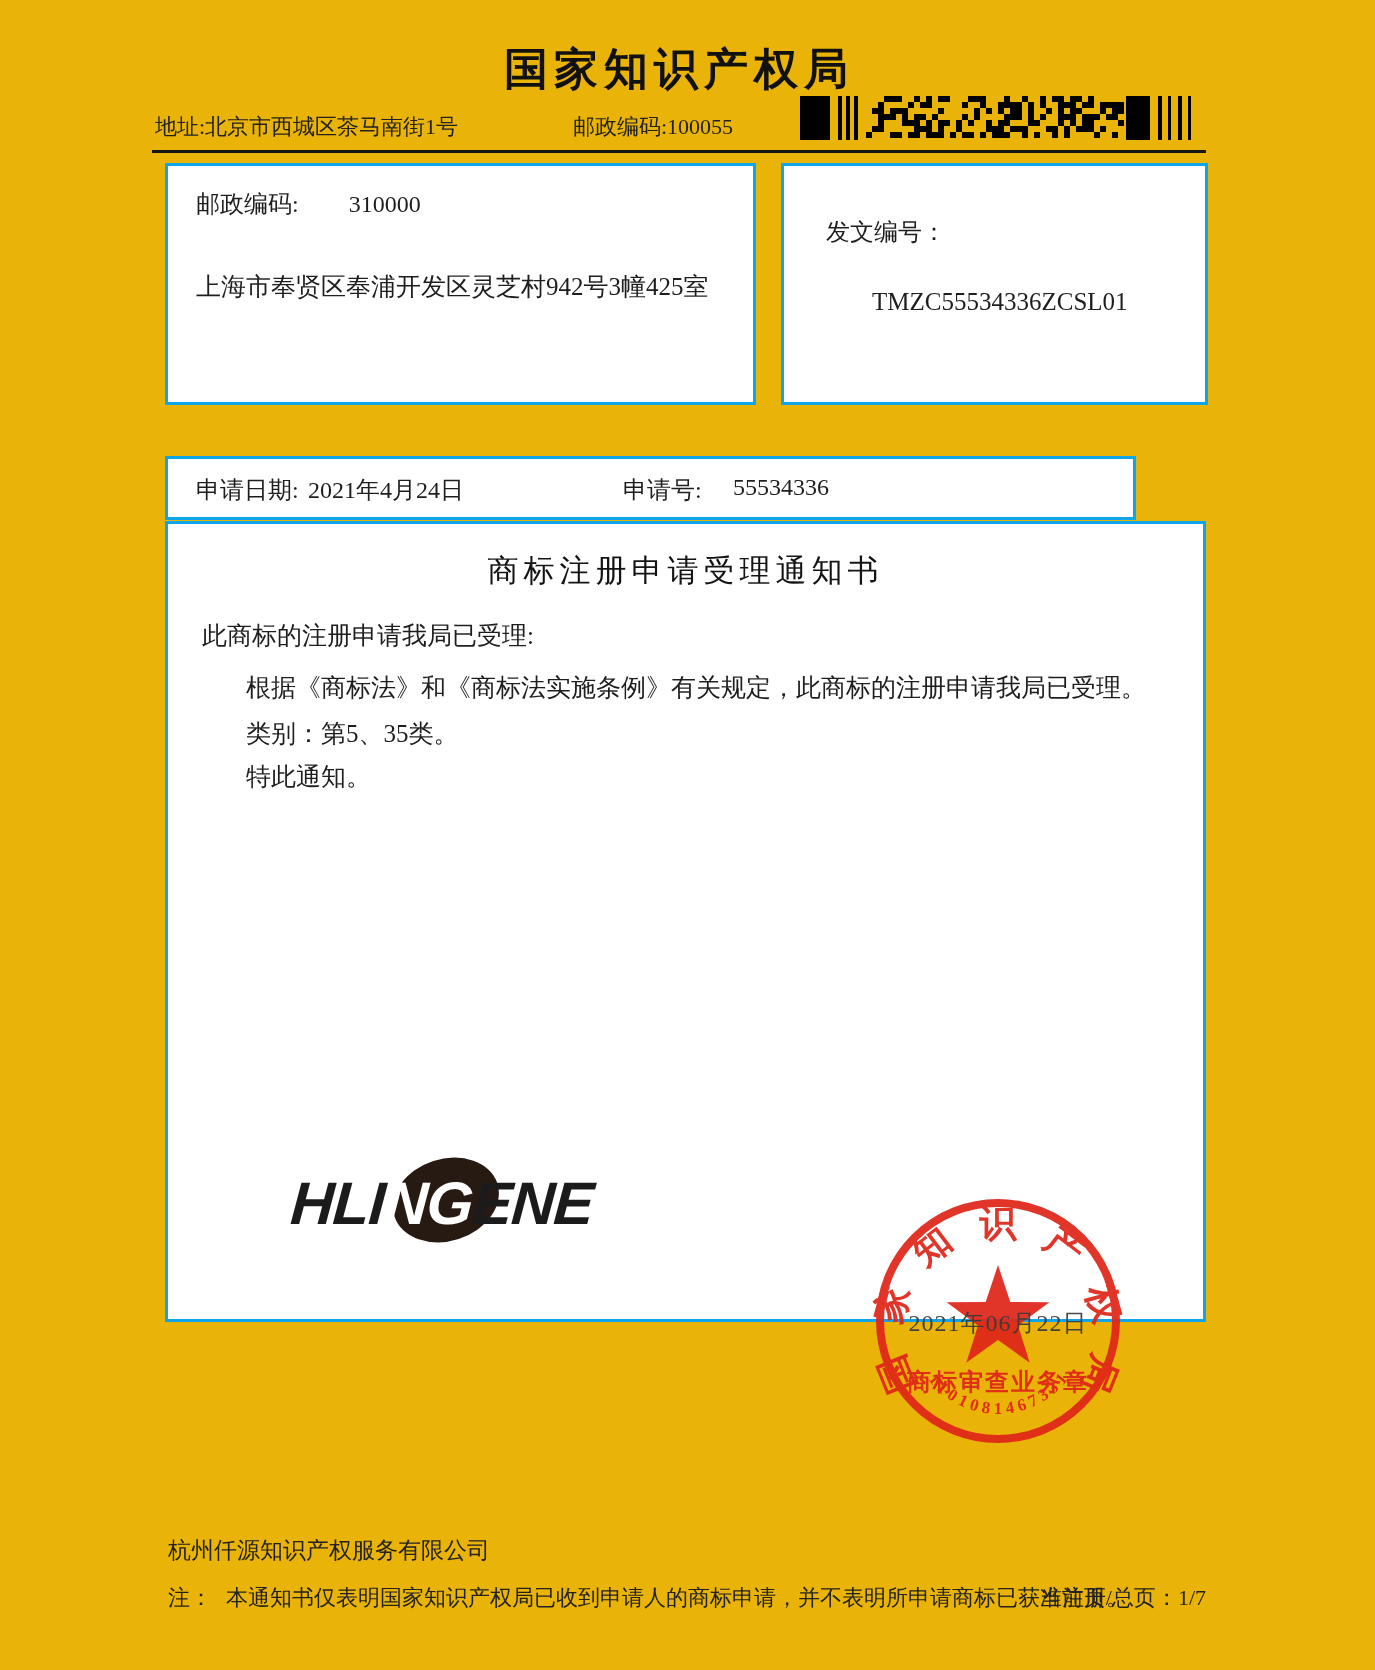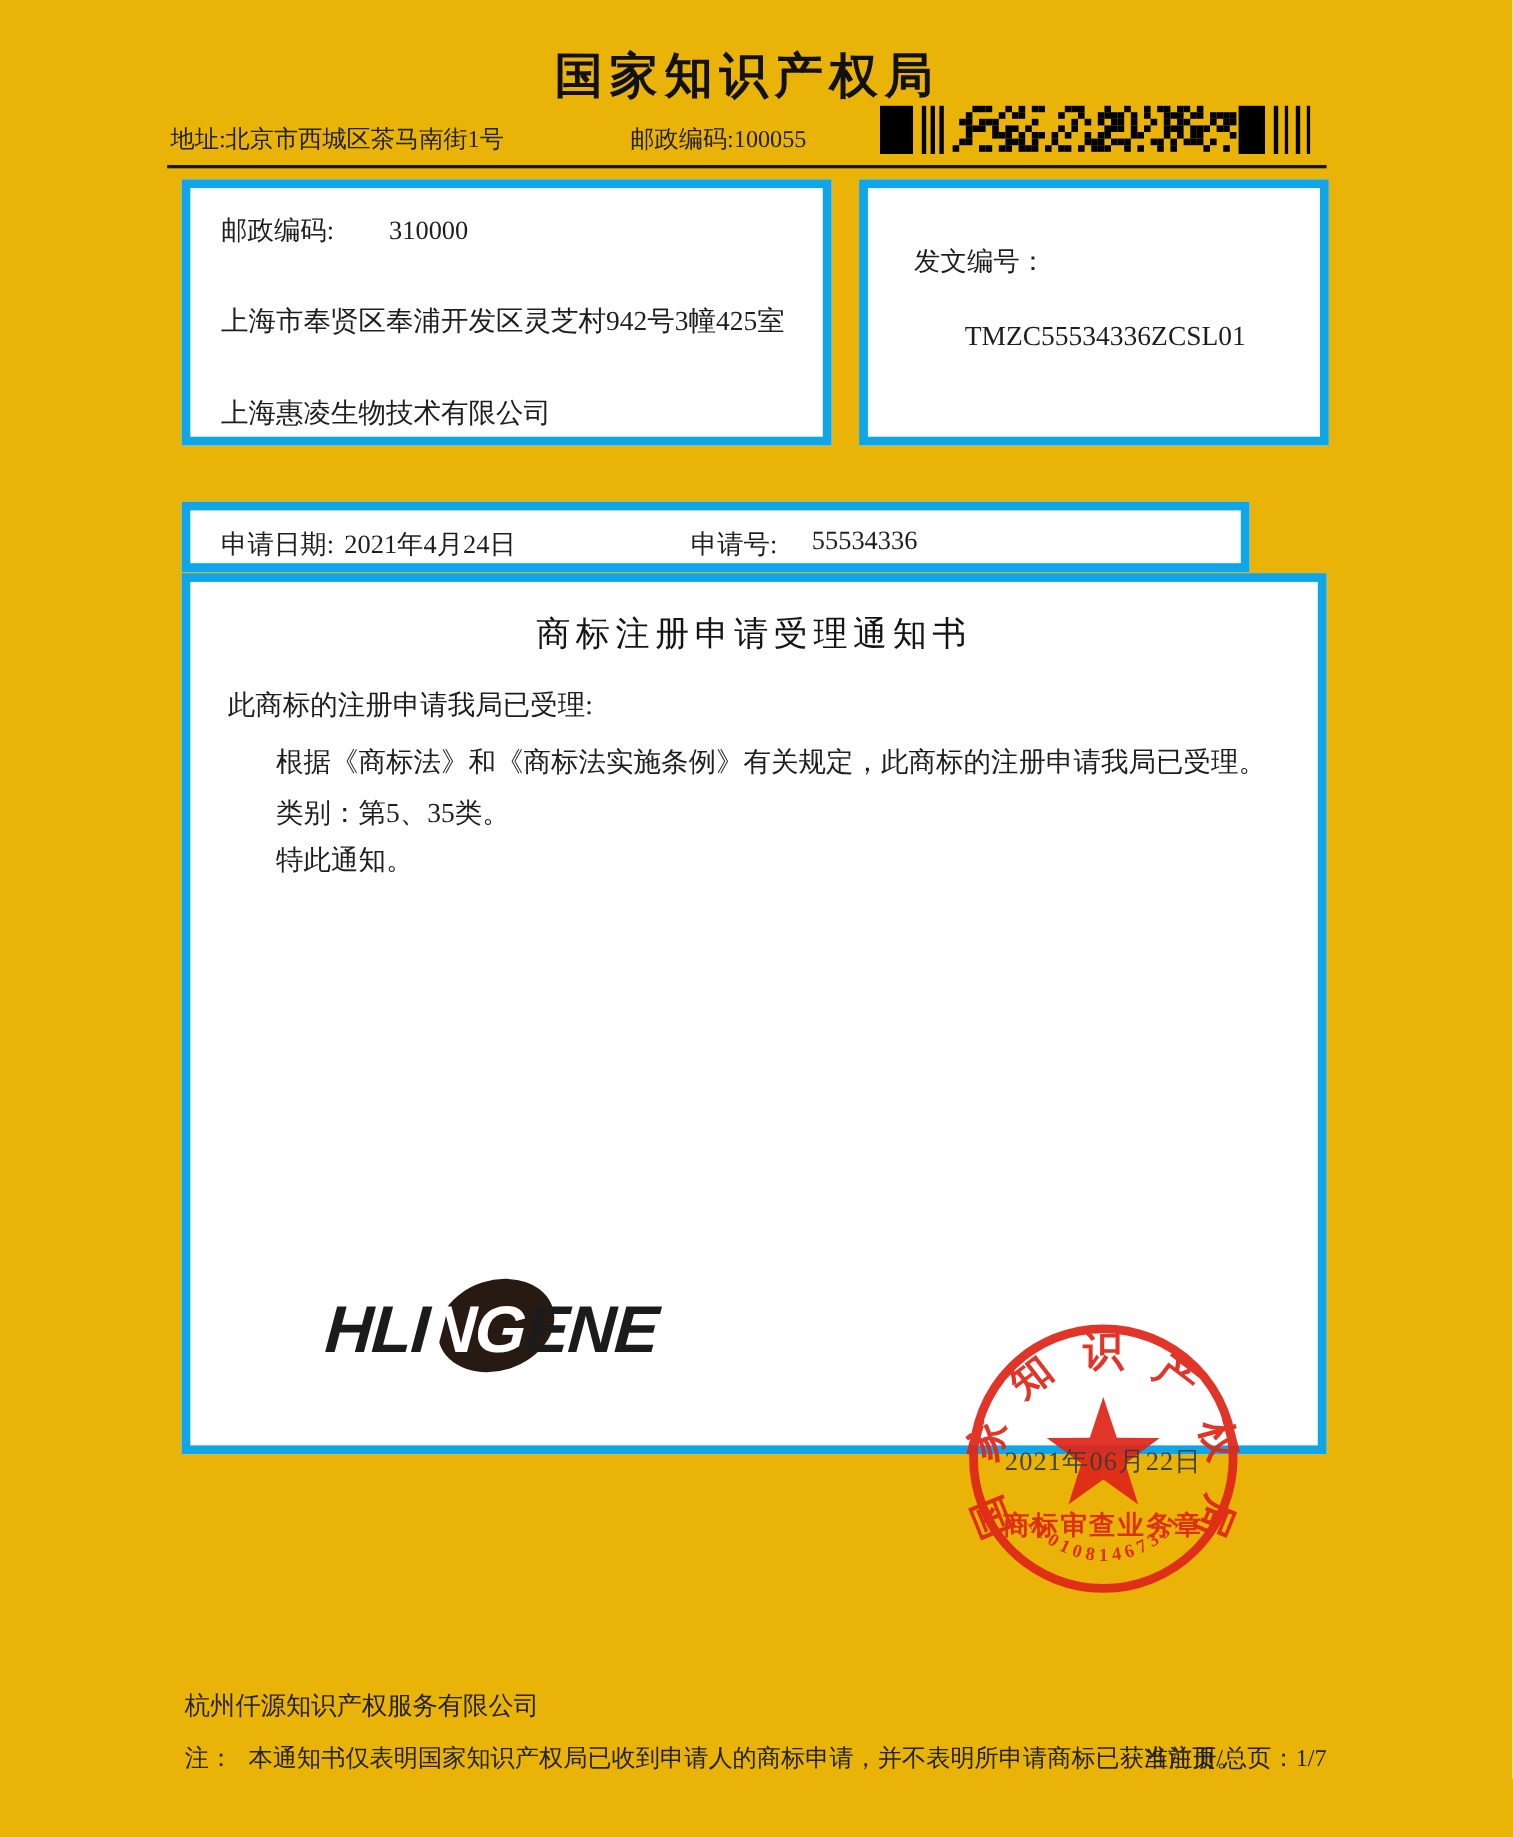--- a/index.html
+++ b/index.html
@@ -9,21 +9,21 @@
     font-family:"Liberation Serif","DejaVu Serif",serif; color:#1c1c1c;
     overflow:hidden;
   }
   .abs { position:absolute; }
   .doc-title {
     left:152px; top:40px; width:1054px; text-align:center;
     font-size:44px; font-weight:bold; letter-spacing:6px; color:#111;
   }
   .hdr-line { font-size:22px; color:#222; }
   .hdr-divider { left:152px; top:150px; width:1054px; height:3px; background:#161616; }
-  .box { border:8px solid #0ea5e9; background:#fff; }
+  .box { border:3px solid #0ea5e9; background:#fff; }
   .recipient-box { left:165px; top:163px; width:591px; height:242px; }
   .dispatch-box  { left:781px; top:163px; width:427px; height:242px; }
   .app-box       { left:165px; top:456px; width:971px; height:64px; }
   .main-box      { left:165px; top:521px; width:1041px; height:801px; }
   .t24 { font-size:24px; color:#1e1e1e; }
   .t25 { font-size:25px; color:#1e1e1e; }
   .notice-title {
     left:0; top:26px; width:100%; text-align:center;
     font-size:31px; letter-spacing:5px; color:#141414;
   }
@@ -215,21 +215,20 @@
       </svg>
   </div>
   <div class="abs hdr-divider"></div>
 
   <div class="abs box recipient-box">
     <div class="abs t24" style="left:28px; top:22px;">
       <span>邮政编码:</span>
       <span style="margin-left:44px;">310000</span>
     </div>
     <div class="abs t25" style="left:28px; top:104px;">上海市奉贤区奉浦开发区灵芝村942号3幢425室</div>
-    <div class="abs t25" style="left:28px; top:188px;">上海惠凌生物技术有限公司</div>
   </div>
 
   <div class="abs box dispatch-box">
     <div class="abs t24" style="left:42px; top:50px;">发文编号：</div>
     <div class="abs t25 latin" style="left:88px; top:122px;">TMZC55534336ZCSL01</div>
   </div>
 
   <div class="abs box app-box">
     <span class="abs t24" style="left:28px; top:15px;">申请日期:</span>
     <span class="abs t24" style="left:140px; top:15px;">2021年4月24日</span>

